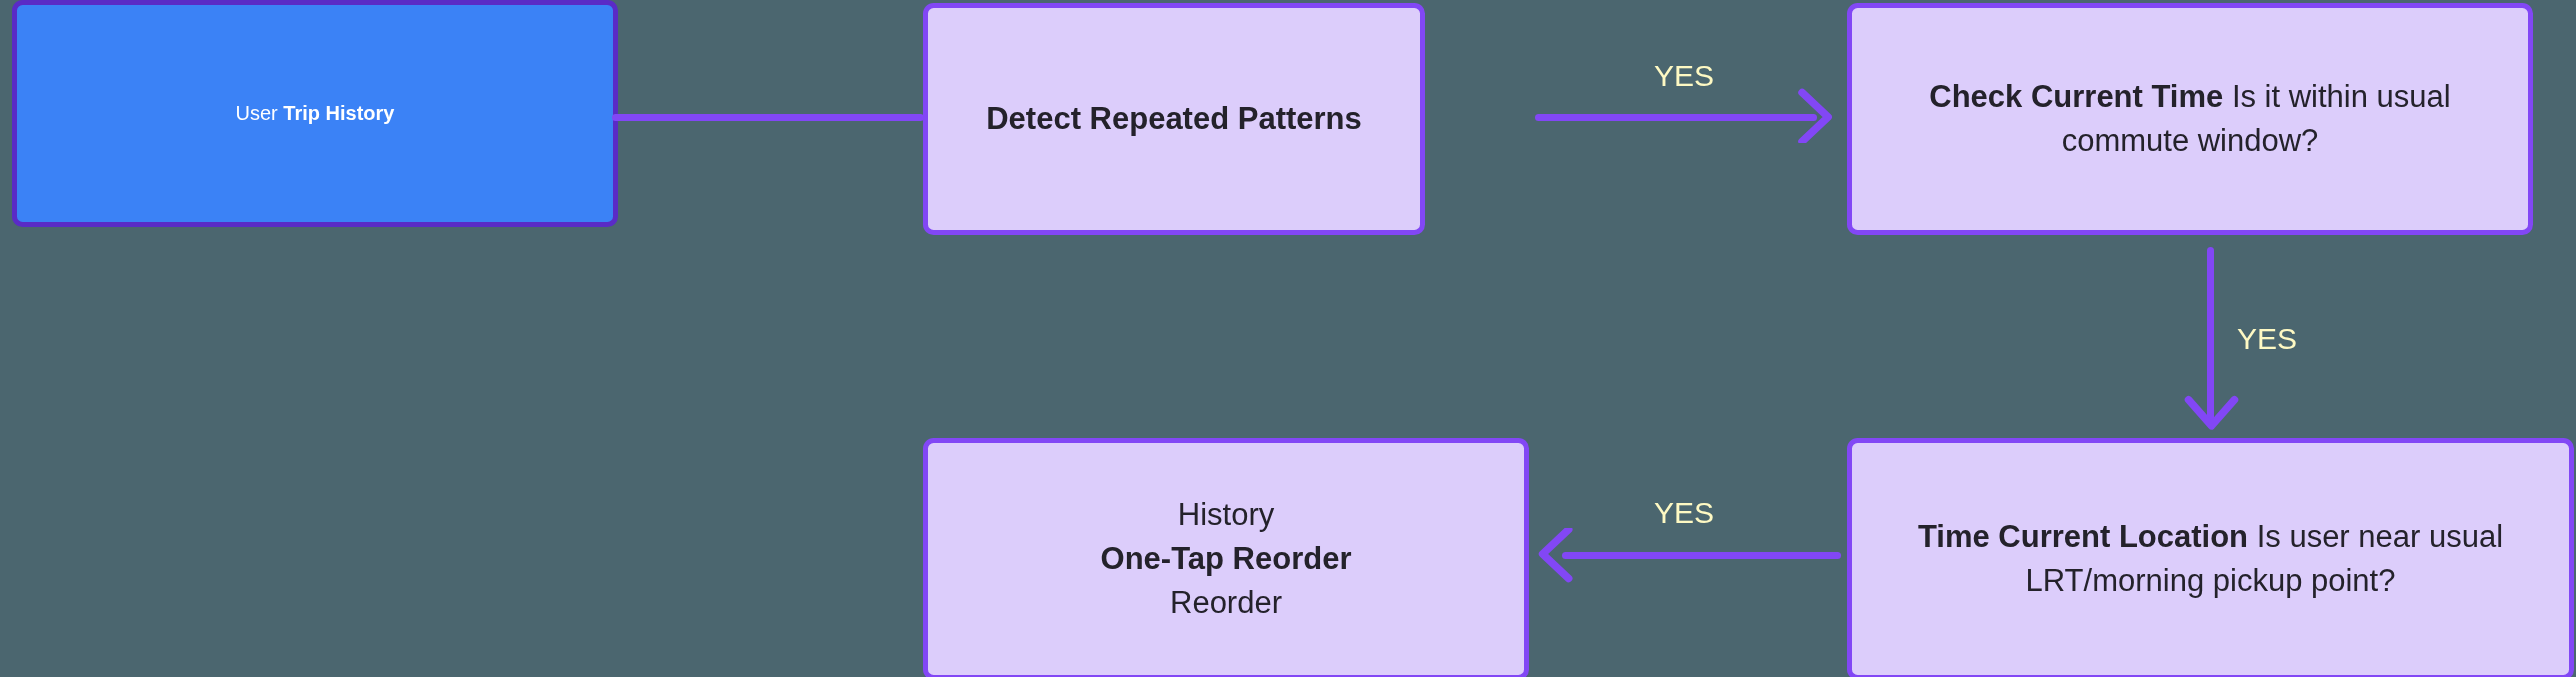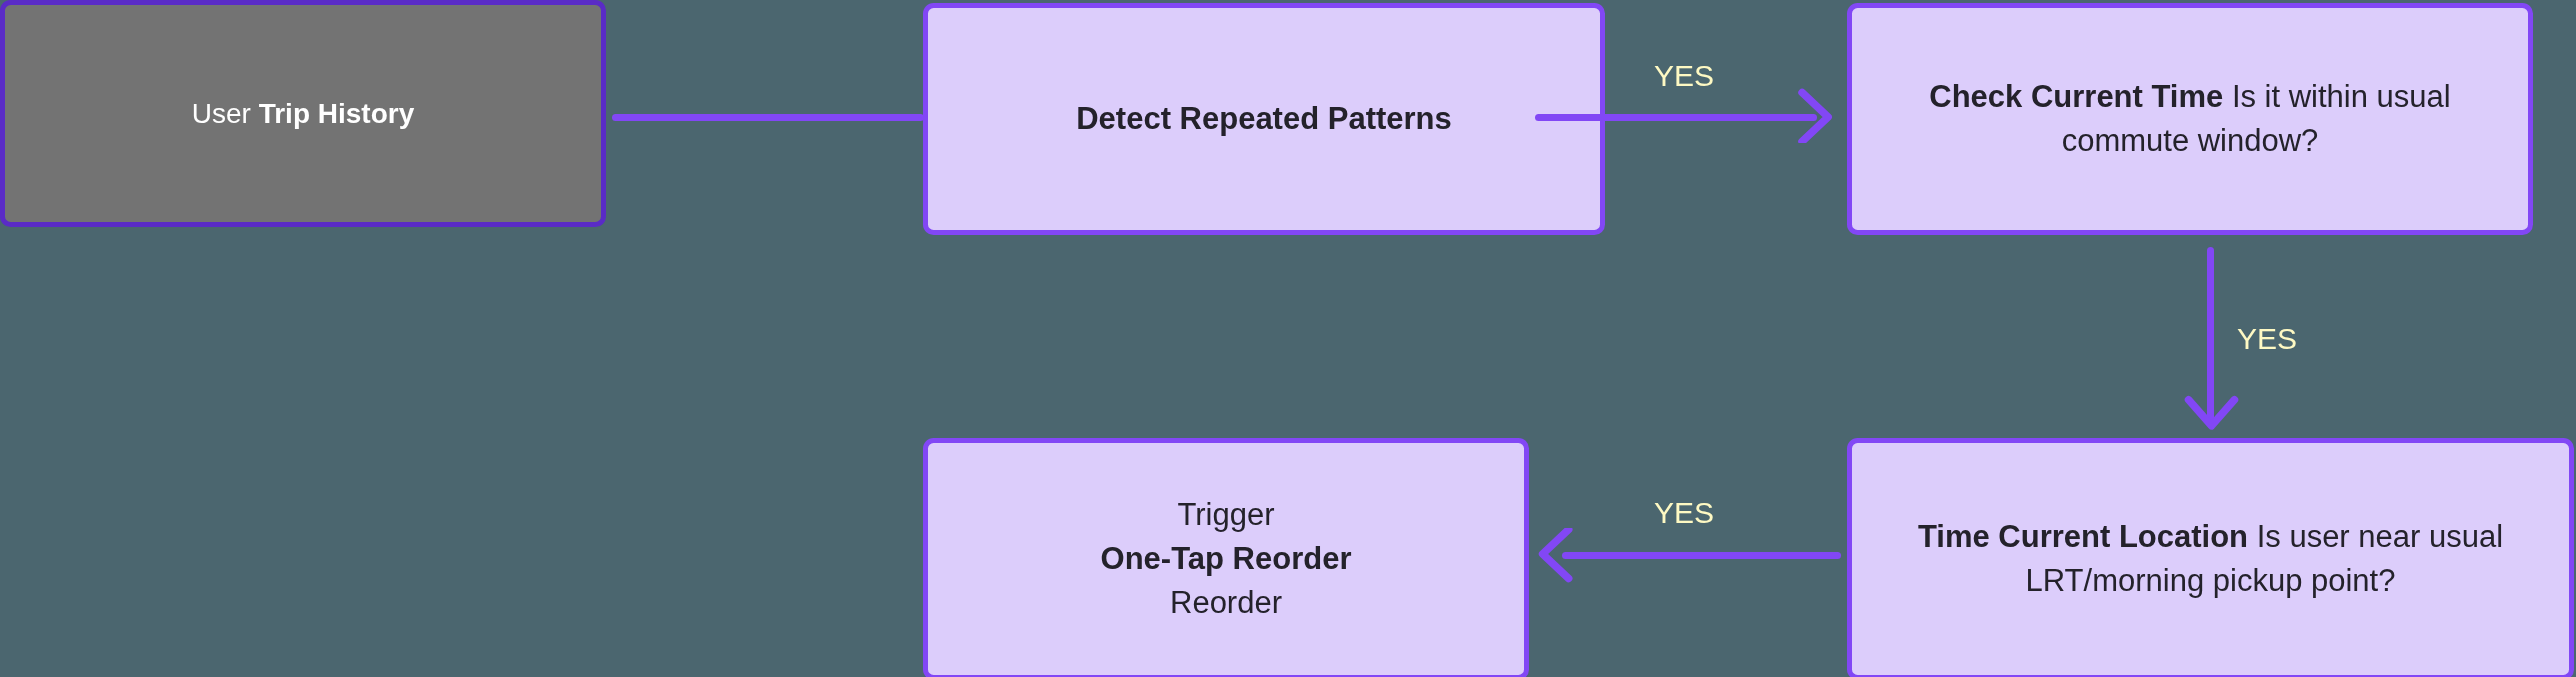--- a/index.html
+++ b/index.html
@@ -26,25 +26,26 @@
     justify-content: center;
     text-align: center;
     padding: 7.6px 19.7px;
     line-height: 1.42;
   }
   .node .txt {
     display: block;
     width: 100%;
   }
   .node.filled {
-    background: #737373;
+    background: #3b82f6;
     border: 5.3px solid #5a2bc6;
     color: #ffffff;
-    font-size: 28px;
+    font-size: 20px;
     font-weight: 400;
+    margin-left: 12px;
   }
   .node.outline {
     background: #dccdfb;
     border: 5.3px solid #8247f5;
     color: #24222b;
     font-size: 31px;
     font-weight: 400;
   }
   .node b {
     font-weight: 700;
@@ -85,33 +86,33 @@
 </style>
 </head>
 <body>
 
 <div id="canvas">
 
   <div class="node filled" style="left:0px; top:0px; width:606px; height:227px;">
     <span class="txt"><span>User </span><b>Trip History</b></span>
   </div>
 
-  <div class="node outline" style="left:923px; top:3px; width:682px; height:232px;">
+  <div class="node outline" style="left:923px; top:3px; width:502px; height:232px;">
     <span class="txt">
       <b>Detect Repeated Patterns</b>
     </span>
   </div>
 
   <div class="node outline" style="left:1847px; top:3px; width:686px; height:232px;">
     <span class="txt"><b>Check Current Time</b><span> Is it within usual commute window?</span></span>
   </div>
 
   <div class="node outline" style="left:923px; top:438px; width:606px; height:242px;">
     <span class="txt">
-      <span class="line2">Trigger</span>
+      <span class="line2">History</span>
       <b class="line2">One-Tap Reorder</b>
       <span class="line2">Reorder</span>
     </span>
   </div>
 
   <div class="node outline" style="left:1847px; top:438px; width:727px; height:242px;">
     <span class="txt"><b>Time Current Location</b><span> Is user near usual LRT/morning pickup point?</span></span>
   </div>
 
   <div class="edge">

